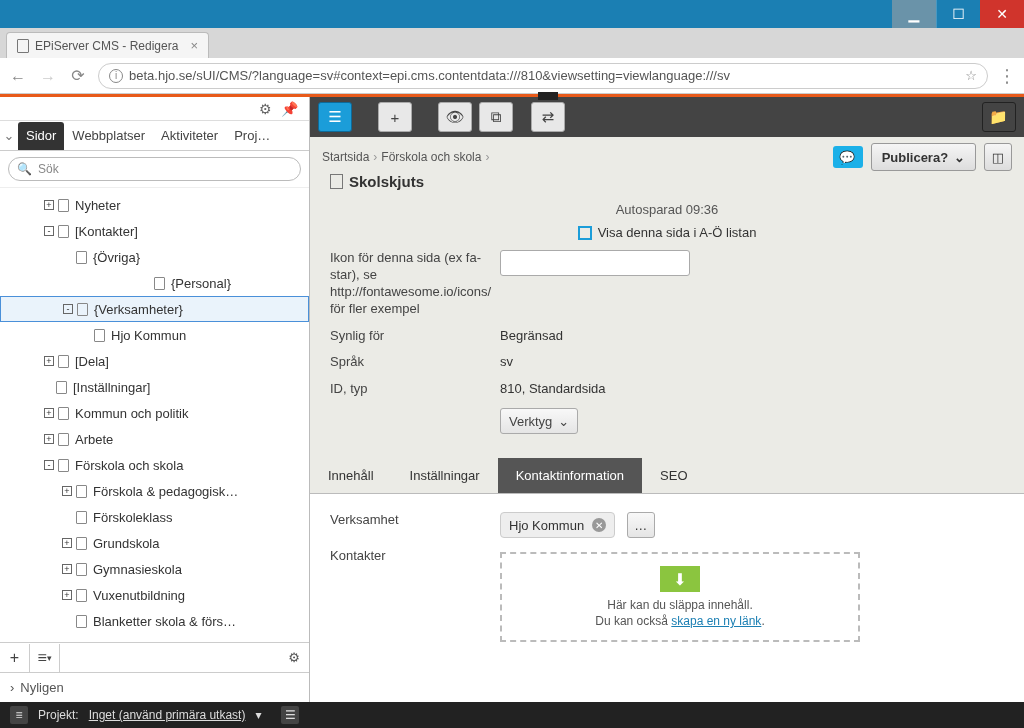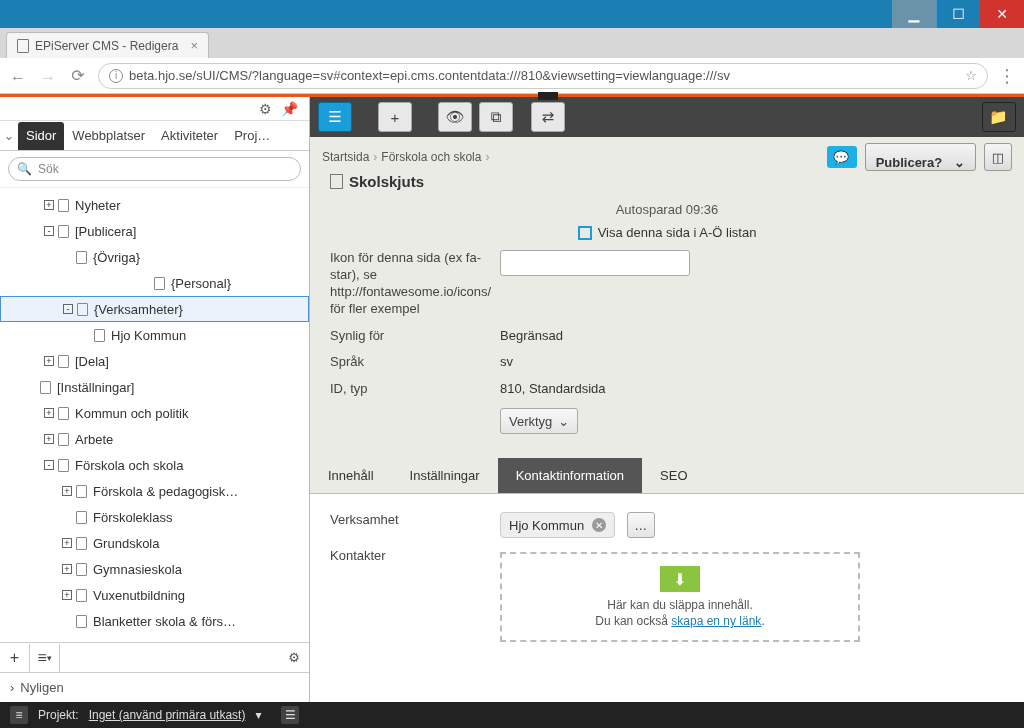--- a/index.html
+++ b/index.html
@@ -65,21 +65,21 @@
 .tb-btn.light { background: #e8e8e8; color: #444; border-color: #aaa; }
 .tb-btn.dark-fill { background: #444; color: #ccc; }
 .tb-spacer-flex { flex: 1; }
 
 .breadcrumb-row { display: flex; align-items: center; padding: 6px 12px 0 12px; gap: 6px; }
 .breadcrumb { color: #555; font-size: 12px; display: flex; align-items: center; gap: 4px; }
 .breadcrumb .sep { color: #999; }
 .pub-area { margin-left: auto; display: flex; align-items: center; gap: 8px; }
 .comment-icon { width: 30px; height: 22px; background: #1bb0e8; border-radius: 3px; position: relative; display: flex; align-items: center; justify-content: center; color: #fff; }
 .comment-icon:after { content: ""; position: absolute; bottom: -5px; left: 8px; border: 5px solid transparent; border-top-color: #1bb0e8; }
-.publish-btn { height: 28px; background: linear-gradient(#f5f5f5,#ddd); border: 1px solid #999; border-radius: 3px; padding: 0 10px; display: flex; align-items: flex-end; gap: 12px; font-weight: bold; color: #333; }
+.publish-btn { height: 28px; background: linear-gradient(#f5f5f5,#ddd); border: 1px solid #999; border-radius: 3px; padding: 0 10px; display: flex; align-items: center; gap: 6px; font-weight: bold; color: #333; }
 .panel-btn { width: 28px; height: 28px; border: 1px solid #999; border-radius: 3px; background: linear-gradient(#f5f5f5,#ddd); display: flex; align-items: center; justify-content: center; }
 
 .page-title-row { display: flex; align-items: center; padding: 2px 12px 8px 20px; gap: 6px; }
 .page-title-row .page-ico { width: 13px; height: 15px; border: 1px solid #777; }
 .page-title-row .title { font-weight: bold; font-size: 15px; }
 
 .autosave { text-align: center; color: #555; font-size: 13px; padding: 4px 0 8px 0; }
 
 .form-area { padding: 0 20px 14px 20px; }
 .form-row { display: flex; align-items: flex-start; margin-bottom: 10px; }
@@ -160,21 +160,21 @@
     </div>
     <div class="tree" id="tree">
         <div class="node d1" style="padding-left: 44px;">
           <span class="toggle">+</span>
           <span class="page-ico"></span>
           <span>Nyheter</span>
         </div>
         <div class="node d1" style="padding-left: 44px;">
           <span class="toggle">-</span>
           <span class="page-ico"></span>
-          <span>[Publicera]</span>
+          <span>[Kontakter]</span>
         </div>
         <div class="node d2 d2nb" style="padding-left: 76px;">
           <span class="page-ico"></span>
           <span>{Övriga}</span>
         </div>
         <div class="node d2 d2nb" style="padding-left: 76px; justify-content: center;">
           <span class="page-ico"></span>
           <span>{Personal}</span>
         </div>
         <div class="node d2 selected" style="padding-left: 62px;">
@@ -184,21 +184,21 @@
         </div>
         <div class="node d3 d3nb" style="padding-left: 94px;">
           <span class="page-ico"></span>
           <span>Hjo Kommun</span>
         </div>
         <div class="node d1" style="padding-left: 44px;">
           <span class="toggle">+</span>
           <span class="page-ico"></span>
           <span>[Dela]</span>
         </div>
-        <div class="node d1 d1nb" style="padding-left: 40px;">
+        <div class="node d1 d1nb" style="padding-left: 56px;">
           <span class="page-ico"></span>
           <span>[Inställningar]</span>
         </div>
         <div class="node d1" style="padding-left: 44px;">
           <span class="toggle">+</span>
           <span class="page-ico"></span>
           <span>Kommun och politik</span>
         </div>
         <div class="node d1" style="padding-left: 44px;">
           <span class="toggle">+</span>

